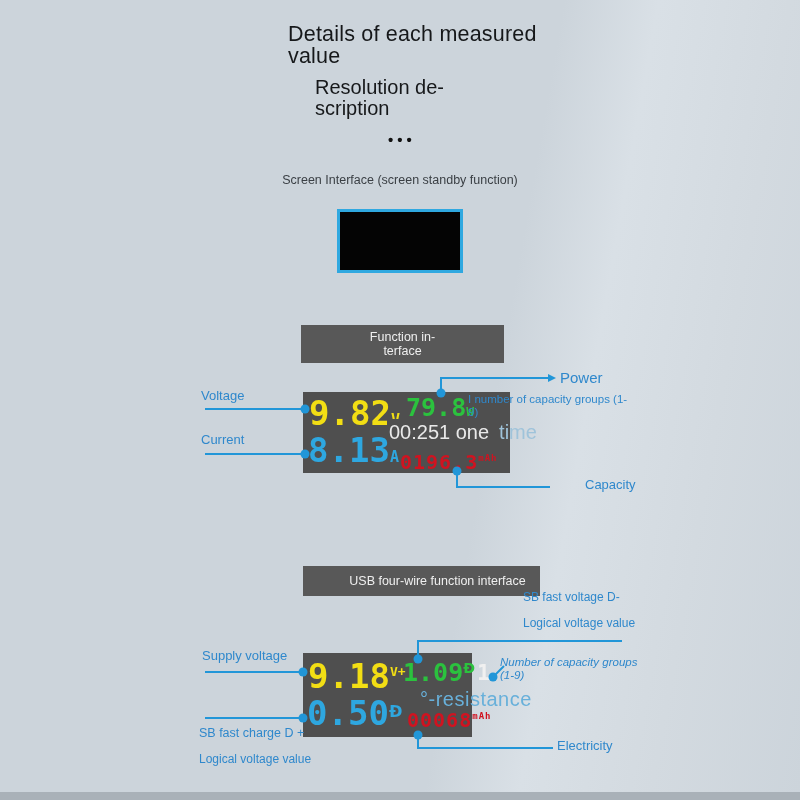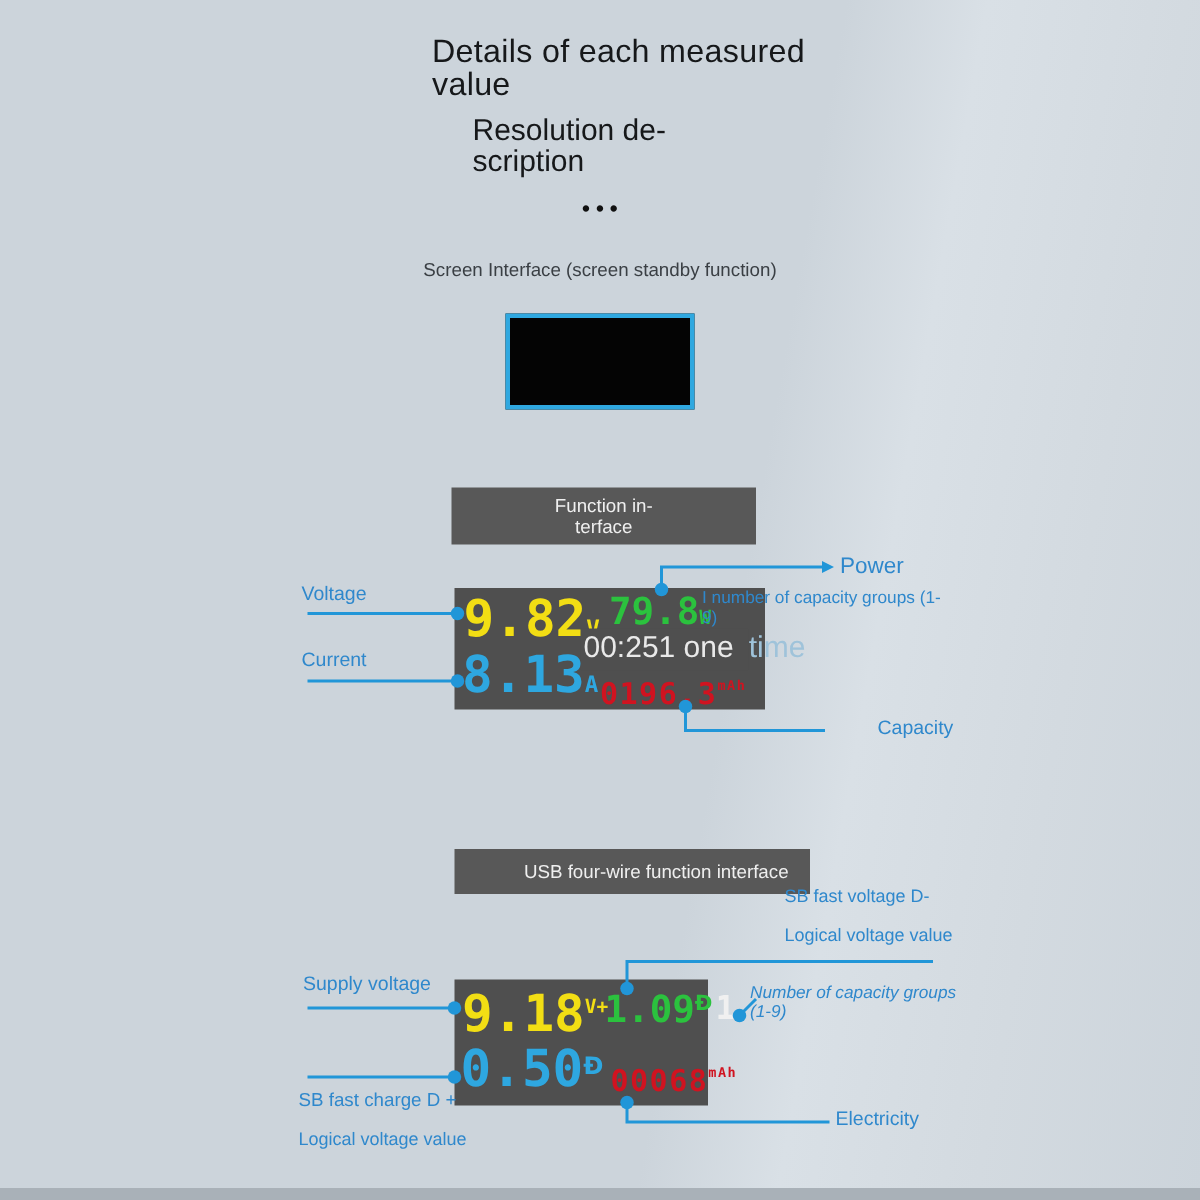--- a/index.html
+++ b/index.html
@@ -66,20 +66,21 @@
   </div>
 
   <div class="abs panel" style="left:303px; top:653px; width:169px; height:84px;">
     <div class="abs seg yellow" style="left:5px; top:6px; font-size:34px;"><span>9.18</span><span class="unit sup">V+</span></div>
     <div class="abs seg green" style="left:100px; top:7px; font-size:25px;"><span>1.09</span><span class="dicon">Ð</span></div>
     <div class="abs seg white" style="left:174px; top:9px; font-size:22px;">1</div>
     <div class="abs seg bluedig" style="left:4px; top:43px; font-size:34px;"><span>0.50</span><span class="dicon" style="font-size:16px;">Ð</span></div>
     <div class="abs seg red" style="left:104px; top:57px; font-size:20px; letter-spacing:1px;"><span>00068</span><span class="unit-sm">mAh</span></div>
   </div>
 
+  <div class="abs resist" style="left:420px; top:688px;">°-resistance</div>
 
   <div class="abs callout" style="left:202px; top:648px; font-size:13px;">Supply voltage</div>
   <div class="abs callout" style="left:199px; top:726px; font-size:12.5px;">SB fast charge D +</div>
   <div class="abs callout" style="left:199px; top:752px; font-size:12px;">Logical voltage value</div>
   <div class="abs callout" style="left:523px; top:590px; font-size:12px;">SB fast voltage D-</div>
   <div class="abs callout" style="left:523px; top:616px; font-size:12px;">Logical voltage value</div>
   <div class="abs callout-wrap" style="left:500px; top:656px; width:140px; font-size:11.5px;font-style:italic;">Number of capacity groups (1-9)</div>
   <div class="abs callout" style="left:557px; top:738px; font-size:13px;">Electricity</div>
 
   <svg class="abs" style="left:0; top:0;" width="800" height="800">

